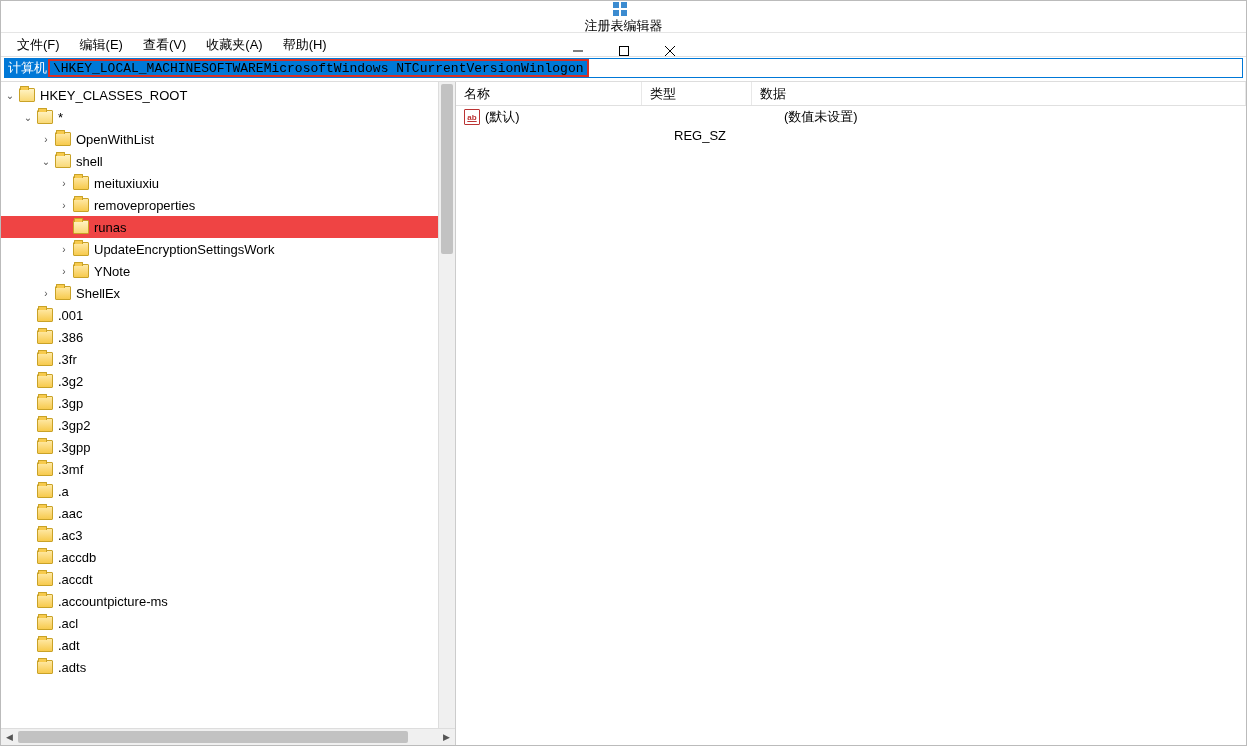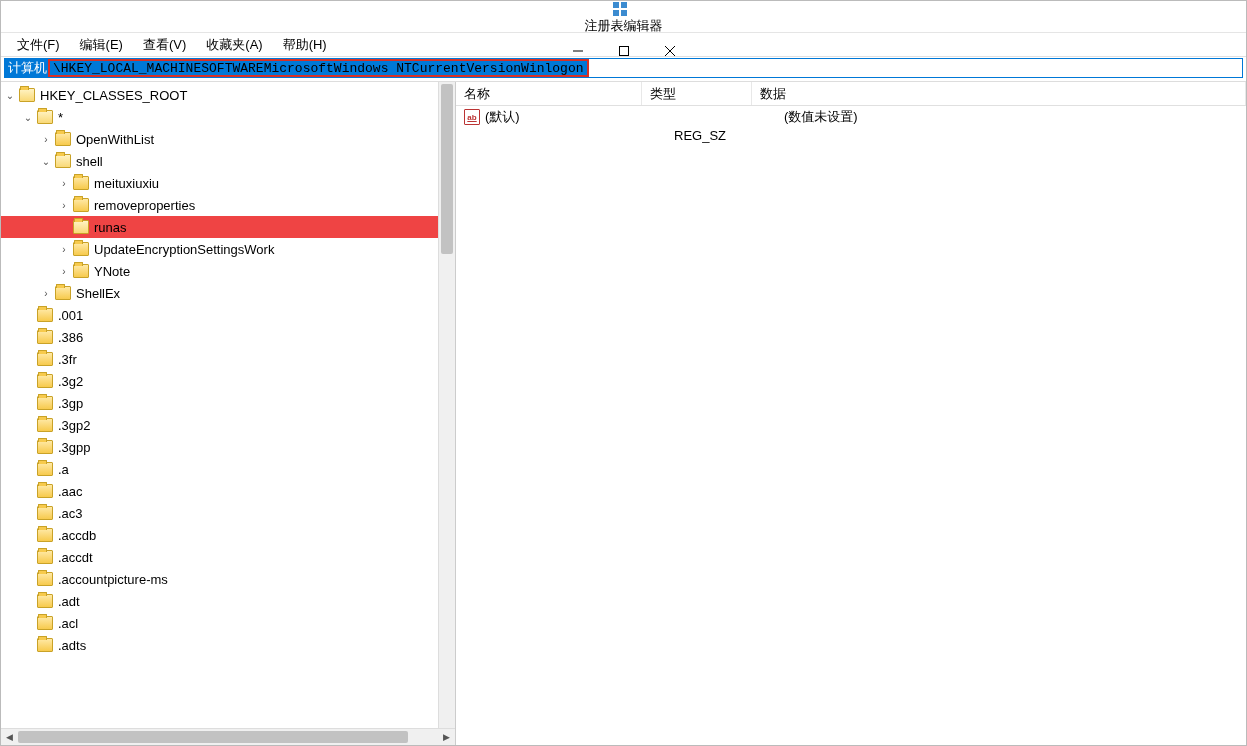--- a/index.html
+++ b/index.html
@@ -398,20 +398,26 @@
         <div class="tree-row">
           <span class="tw blank">•</span>
             <span class="tw blank">•</span>
           <span class="folder-ico"></span>
           <span class="tree-label">.3gpp</span>
         </div>
         <div class="tree-row">
           <span class="tw blank">•</span>
             <span class="tw blank">•</span>
           <span class="folder-ico"></span>
+          <span class="tree-label">.3mf</span>
+        </div>
+        <div class="tree-row">
+          <span class="tw blank">•</span>
+            <span class="tw blank">•</span>
+          <span class="folder-ico"></span>
           <span class="tree-label">.a</span>
         </div>
         <div class="tree-row">
           <span class="tw blank">•</span>
             <span class="tw blank">•</span>
           <span class="folder-ico"></span>
           <span class="tree-label">.aac</span>
         </div>
         <div class="tree-row">
           <span class="tw blank">•</span>
@@ -434,27 +440,27 @@
         <div class="tree-row">
           <span class="tw blank">•</span>
             <span class="tw blank">•</span>
           <span class="folder-ico"></span>
           <span class="tree-label">.accountpicture-ms</span>
         </div>
         <div class="tree-row">
           <span class="tw blank">•</span>
             <span class="tw blank">•</span>
           <span class="folder-ico"></span>
+          <span class="tree-label">.acl</span>
+        </div>
+        <div class="tree-row">
+          <span class="tw blank">•</span>
+            <span class="tw blank">•</span>
+          <span class="folder-ico"></span>
           <span class="tree-label">.adt</span>
-        </div>
-        <div class="tree-row">
-          <span class="tw blank">•</span>
-            <span class="tw blank">•</span>
-          <span class="folder-ico"></span>
-          <span class="tree-label">.acl</span>
         </div>
         <div class="tree-row">
           <span class="tw blank">•</span>
             <span class="tw blank">•</span>
           <span class="folder-ico"></span>
           <span class="tree-label">.adts</span>
         </div>
 
       </div>
       <div class="vscroll">

